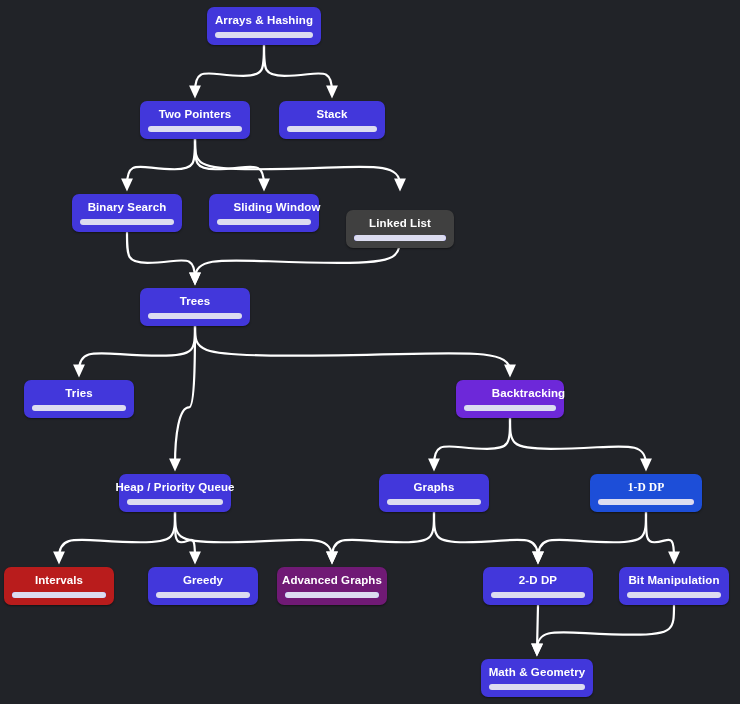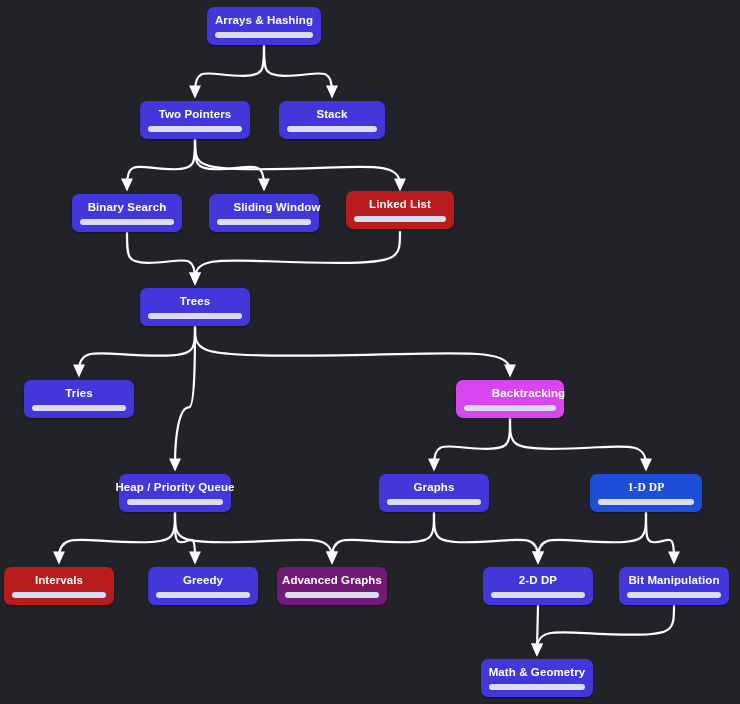--- a/index.html
+++ b/index.html
@@ -123,39 +123,39 @@
         <div class="node-progress-track">
           <div class="node-progress-fill" style="width: 100%; background: rgb(220, 220, 240);"></div>
         </div>
       </div>
       <div class="node" style="left: 209px; top: 194px; width: 110px; height: 38px; background: rgb(66, 55, 219); padding-left: 26px;">
         <div class="node-label">Sliding Window</div>
         <div class="node-progress-track">
           <div class="node-progress-fill" style="width: 100%; background: rgb(220, 220, 240);"></div>
         </div>
       </div>
-      <div class="node" style="left: 346px; top: 191px; width: 108px; height: 38px; background: #b91c1c;">
+      <div class="node" style="left: 346px; top: 210px; width: 108px; height: 38px; background: #404040;">
         <div class="node-label">Linked List</div>
         <div class="node-progress-track">
           <div class="node-progress-fill" style="width: 100%; background: rgb(220, 220, 240);"></div>
         </div>
       </div>
       <div class="node" style="left: 140px; top: 288px; width: 110px; height: 38px; background: rgb(66, 55, 219);">
         <div class="node-label">Trees</div>
         <div class="node-progress-track">
           <div class="node-progress-fill" style="width: 100%; background: rgb(220, 220, 240);"></div>
         </div>
       </div>
       <div class="node" style="left: 24px; top: 380px; width: 110px; height: 38px; background: rgb(66, 55, 219);">
         <div class="node-label">Tries</div>
         <div class="node-progress-track">
           <div class="node-progress-fill" style="width: 100%; background: rgb(220, 220, 240);"></div>
         </div>
       </div>
-      <div class="node" style="left: 456px; top: 380px; width: 108px; height: 38px; background: #d946ef; padding-left: 37px;">
+      <div class="node" style="left: 456px; top: 380px; width: 108px; height: 38px; background: #6d28d9; padding-left: 37px;">
         <div class="node-label">Backtracking</div>
         <div class="node-progress-track">
           <div class="node-progress-fill" style="width: 100%; background: rgb(220, 220, 240);"></div>
         </div>
       </div>
       <div class="node" style="left: 119px; top: 474px; width: 112px; height: 38px; background: rgb(66, 55, 219);">
         <div class="node-label">Heap / Priority Queue</div>
         <div class="node-progress-track">
           <div class="node-progress-fill" style="width: 100%; background: rgb(220, 220, 240);"></div>
         </div>

